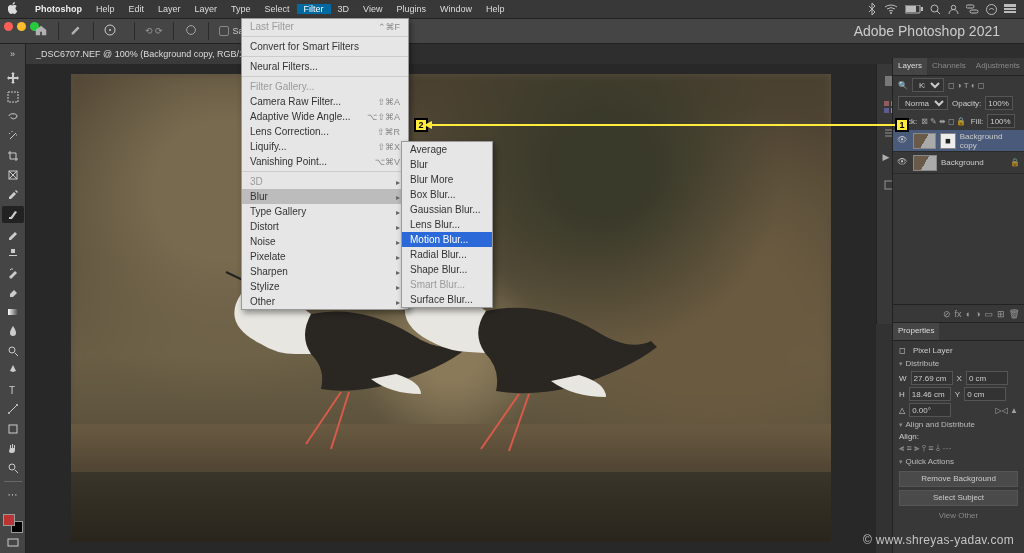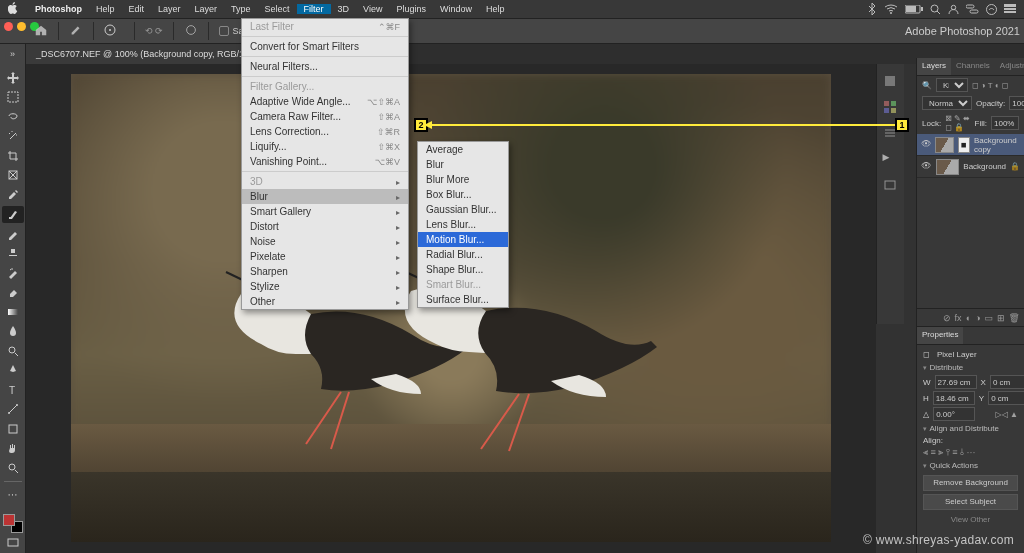--- a/index.html
+++ b/index.html
@@ -11,36 +11,36 @@
 .menubar .appname { font-weight:600; color:#eee; padding:0 7px; }
 .menubar .sysright { margin-left:auto; display:flex; gap:7px; align-items:center; color:#bbb;}
 .menubar .sysright svg { display:block; }
 .traffic { position:absolute; left:4px; top:22px; display:flex; gap:4px; }
 .traffic span { width:9px; height:9px; border-radius:50%; display:block; }
 .optbar { height:26px; background:#454545; display:flex; align-items:center; padding:0 34px; gap:10px; border-top:1px solid #222; border-bottom:1px solid #222;}
 .optbar .sep { width:1px; height:18px; background:#2a2a2a; }
 .optbar .chk { display:flex; align-items:center; gap:4px; color:#ccc; }
 .optbar .chk .box { width:10px; height:10px; border:1px solid #888; border-radius:2px; }
 .optbar .icon { width:14px; height:14px; opacity:.8; }
-.title-right { position:absolute; right:0; top:18px; height:26px; display:flex; align-items:center; padding-right:4px; color:#ccc; font-size:11px; }
+.title-right { position:absolute; right:0; top:18px; height:26px; display:flex; align-items:center; padding-right:24px; color:#ccc; font-size:14px; }
 .tabrow { height:20px; background:#2e2e2e; display:flex; align-items:center; }
 .tabrow .tab { height:20px; padding:0 10px; display:flex; align-items:center; background:#3a3a3a; font-size:9px; color:#ddd; border-right:1px solid #222;}
 .tabrow .tab .x { margin-left:8px; color:#999; }
 .workspace { position:absolute; top:64px; left:0; right:0; bottom:0; }
 .ltools { position:absolute; left:0; top:0; width:26px; bottom:0; background:#454545; display:flex; flex-direction:column; align-items:center; padding-top:4px; gap:0; border-right:1px solid #222;}
 .ltools .tl { width:22px; height:18px; display:flex; align-items:center; justify-content:center; border-radius:2px; margin:1px 0;}
 .ltools .tl.sel { background:#222; }
 .ltools .swatch { margin-top:10px; position:relative; width:20px; height:20px; }
 .ltools .swatch .fg { width:12px; height:12px; background:#b33; border:1px solid #999; position:absolute; top:0; left:0;}
 .ltools .swatch .bg { width:12px; height:12px; background:#000; border:1px solid #999; position:absolute; bottom:0; right:0;}
 .rcol { position:absolute; right:0; top:0; width:28px; height:260px; background:#383838; border-left:1px solid #222; display:flex; flex-direction:column; align-items:center; gap:10px; padding-top:10px;}
 .rcol .ri { width:16px; height:16px; opacity:.8; }
 .panels { position:absolute; right:0; top:-6px; width:120px; bottom:0; background:#383838; border-left:1px solid #222; font-size:8px; color:#ccc; }
 .panels { right:0; }
-.panels { width:108px; }
+.panels { width:132px; }
 .panels .tabset { display:flex; height:18px; border-bottom:1px solid #222; }
 .panels .tabset .ptab { padding:3px 5px; color:#888; }
 .panels .tabset .ptab.act { background:#454545; color:#ddd; }
 .panels .row { display:flex; align-items:center; padding:2px 5px; gap:4px; }
 .panels select,.panels input { background:#333; border:1px solid #555; color:#ccc; font-size:8px; height:14px; padding:0 2px; }
 .layerlist .layer { display:flex; align-items:center; height:22px; padding:0 4px; gap:4px; border-bottom:1px solid #2a2a2a;}
 .layerlist .layer.sel { background:#4a5a7a; }
 .layerlist .eye { width:12px; height:12px; }
 .layerlist .thumb { width:24px; height:16px; background:linear-gradient(120deg,#6a5a4a 50%,#aaa 50%); border:1px solid #888;}
 .layerlist .mask { width:16px; height:16px; background:#eee; border:1px solid #888; display:flex; align-items:center; justify-content:center; font-size:7px; color:#222;}
@@ -68,21 +68,21 @@
 .bird .white { fill:#e8e6e0; }
 .bird .legs { stroke:#d85a4a; stroke-width:2; fill:none; }
 .bird .beak { stroke:#222; stroke-width:2; fill:none;}
 .filtmenu { position:absolute; left:241px; top:18px; width:168px; background:#e6e6e6; border:1px solid #999; font-size:10px; color:#333; box-shadow:2px 3px 6px rgba(0,0,0,.4);}
 .filtmenu .mi { padding:2px 8px; display:flex; justify-content:space-between; align-items:center;}
 .filtmenu .mi.dis { color:#9a9a9a; }
 .filtmenu .mi.selrow { background:#bcbcbc; }
 .filtmenu .mi .sc { color:#888; font-size:9px; }
 .filtmenu .mi .arr::after { content:"▸"; color:#666; font-size:8px;}
 .filtmenu .divi { height:1px; background:#ccc; margin:2px 0;}
-.submenu { position:absolute; left:401px; top:141px; width:92px; background:#e6e6e6; border:1px solid #999; font-size:10px; color:#333; box-shadow:2px 3px 6px rgba(0,0,0,.4);margin-left:16px;}
+.submenu { position:absolute; left:401px; top:141px; width:92px; background:#e6e6e6; border:1px solid #999; font-size:10px; color:#333; box-shadow:2px 3px 6px rgba(0,0,0,.4);}
 .submenu .mi { padding:2px 8px;}
 .submenu .mi.hl { background:#2b69d8; color:#fff; }
 .submenu .mi.dis { color:#9a9a9a; }
 .anno { position:absolute; pointer-events:none; }
 .anno .box { position:absolute; width:14px; height:14px; background:#ffeb3b; border:2px solid #000; color:#000; font-size:9px; font-weight:bold; display:flex; align-items:center; justify-content:center;}
 .anno .line { position:absolute; height:2px; background:#ffeb3b; }
 .anno .ah { position:absolute; width:0; height:0; border-top:4px solid transparent; border-bottom:4px solid transparent; border-right:8px solid #ffeb3b;}
 .watermark { position:absolute; right:10px; bottom:6px; color:#ddd; font-size:12px; opacity:.85; letter-spacing:.3px;}
 </style>
 </head>
@@ -483,26 +483,26 @@
     </div>
   <div class="divi"></div>
   <div class="mi">
       <span>Neural Filters...</span>
     </div>
   <div class="divi"></div>
   <div class="mi dis">
       <span>Filter Gallery...</span>
     </div>
   <div class="mi">
+      <span>Camera Raw Filter...</span>
+      <span class="sc">⇧⌘A</span>
+    </div>
+  <div class="mi">
       <span>Adaptive Wide Angle...</span>
       <span class="sc">⌥⇧⌘A</span>
-    </div>
-  <div class="mi">
-      <span>Camera Raw Filter...</span>
-      <span class="sc">⇧⌘A</span>
     </div>
   <div class="mi">
       <span>Lens Correction...</span>
       <span class="sc">⇧⌘R</span>
     </div>
   <div class="mi">
       <span>Liquify...</span>
       <span class="sc">⇧⌘X</span>
     </div>
   <div class="mi">
@@ -512,21 +512,21 @@
   <div class="divi"></div>
   <div class="mi dis">
       <span>3D</span>
       <span class="arr"></span>
     </div>
   <div class="mi selrow">
       <span>Blur</span>
       <span class="arr"></span>
     </div>
   <div class="mi">
-      <span>Smart Gallery</span>
+      <span>Type Gallery</span>
       <span class="arr"></span>
     </div>
   <div class="mi">
       <span>Distort</span>
       <span class="arr"></span>
     </div>
   <div class="mi">
       <span>Noise</span>
       <span class="arr"></span>
     </div>

